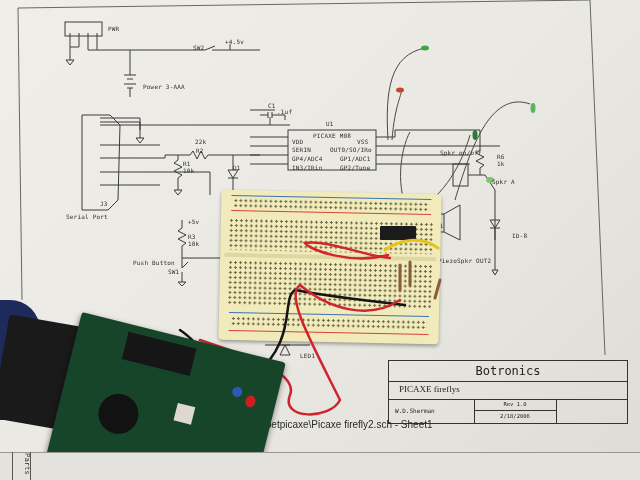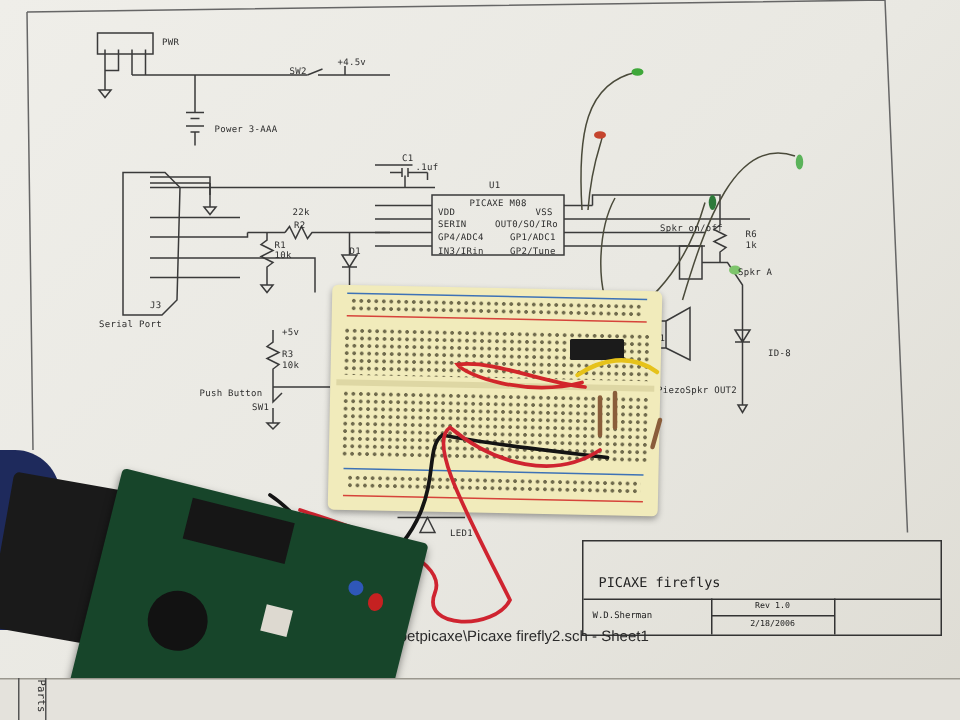--- a/index.html
+++ b/index.html
@@ -4,21 +4,21 @@
 <style>
   html, body { margin:0; padding:0; }
   body { width:640px; height:480px; overflow:hidden; background:#d9d6cd; position:relative; font-family:"DejaVu Sans Mono", monospace; }
   .scene { position:absolute; left:0; top:0; width:640px; height:480px; }
   .paper { position:absolute; left:0; top:0; width:640px; height:480px; background:linear-gradient(135deg,#efeee9 0%,#e9e8e2 55%,#dedcd4 100%); }
   .sch-text { position:absolute; color:#2e2e2e; font-size:6px; white-space:nowrap; letter-spacing:0.2px; }
   .title-block { position:absolute; left:388px; top:360px; width:238px; height:62px; border:1px solid #333; }
   .tb-row1 { position:absolute; left:0; top:0; width:238px; height:20px; border-bottom:1px solid #333; }
   .tb-title { position:absolute; left:0; width:100%; text-align:center; top:3px; font-size:12px; color:#222; font-family:"DejaVu Sans Mono", monospace; }
   .tb-row2 { position:absolute; left:0; top:20px; width:238px; height:18px; border-bottom:1px solid #333; }
-  .tb-proj { position:absolute; left:10px; top:3px; font-size:9px; color:#222; }
+  .tb-proj { position:absolute; left:10px; top:3px; font-size:9px; color:#222;font-family:Liberation Serif, serif; }
   .tb-row3 { position:absolute; left:0; top:38px; width:238px; height:24px; }
   .tb-author { position:absolute; left:6px; top:8px; font-size:6px; color:#222; }
   .tb-div1 { position:absolute; left:85px; top:0; width:1px; height:24px; background:#333; }
   .tb-div2 { position:absolute; left:167px; top:0; width:1px; height:24px; background:#333; }
   .tb-rev { position:absolute; left:85px; top:0; width:82px; height:11px; border-bottom:1px solid #333; font-size:5.5px; text-align:center; line-height:11px; color:#222; }
   .tb-date { position:absolute; left:85px; top:12px; width:82px; height:11px; font-size:5.5px; text-align:center; line-height:11px; color:#222; }
   .sheet-label { position:absolute; left:253px; top:419px; font-family:"Liberation Sans", sans-serif; font-size:10px; color:#2a2a2a; }
   .breadboard { position:absolute; left:220px; top:192px; width:220px; height:150px; background:#f1ebbb; border-radius:4px; box-shadow:0 2px 4px rgba(0,0,0,0.35); transform:rotate(1.2deg); }
   .bb-holes { position:absolute; background-image:radial-gradient(circle,#6f6a4c 1px,transparent 1.4px); background-size:5px 5px; }
   .bb-rail-red { position:absolute; height:1px; background:#d6433a; }
@@ -126,20 +126,23 @@
   <div class="sch-text" style="left:440px;top:149px;">Spkr on/off</div>
   <div class="sch-text" style="left:497px;top:153px;">R6</div>
   <div class="sch-text" style="left:497px;top:160px;">1k</div>
   <div class="sch-text" style="left:492px;top:178px;">Spkr A</div>
   <div class="sch-text" style="left:432px;top:222px;">SP1</div>
   <div class="sch-text" style="left:438px;top:257px;">PiezoSpkr OUT2</div>
   <div class="sch-text" style="left:512px;top:232px;">ID-8</div>
   <div class="sch-text" style="left:300px;top:352px;">LED1</div>
 
   <div class="title-block">
+    <div class="tb-row1">
+        <div class="tb-title">Botronics</div>
+      </div>
     <div class="tb-row2">
         <div class="tb-proj">PICAXE fireflys</div>
       </div>
     <div class="tb-row3">
       <div class="tb-author">W.D.Sherman</div>
       <div class="tb-div1"></div>
       <div class="tb-rev">Rev 1.0</div>
       <div class="tb-date">2/18/2006</div>
       <div class="tb-div2"></div>
     </div>

